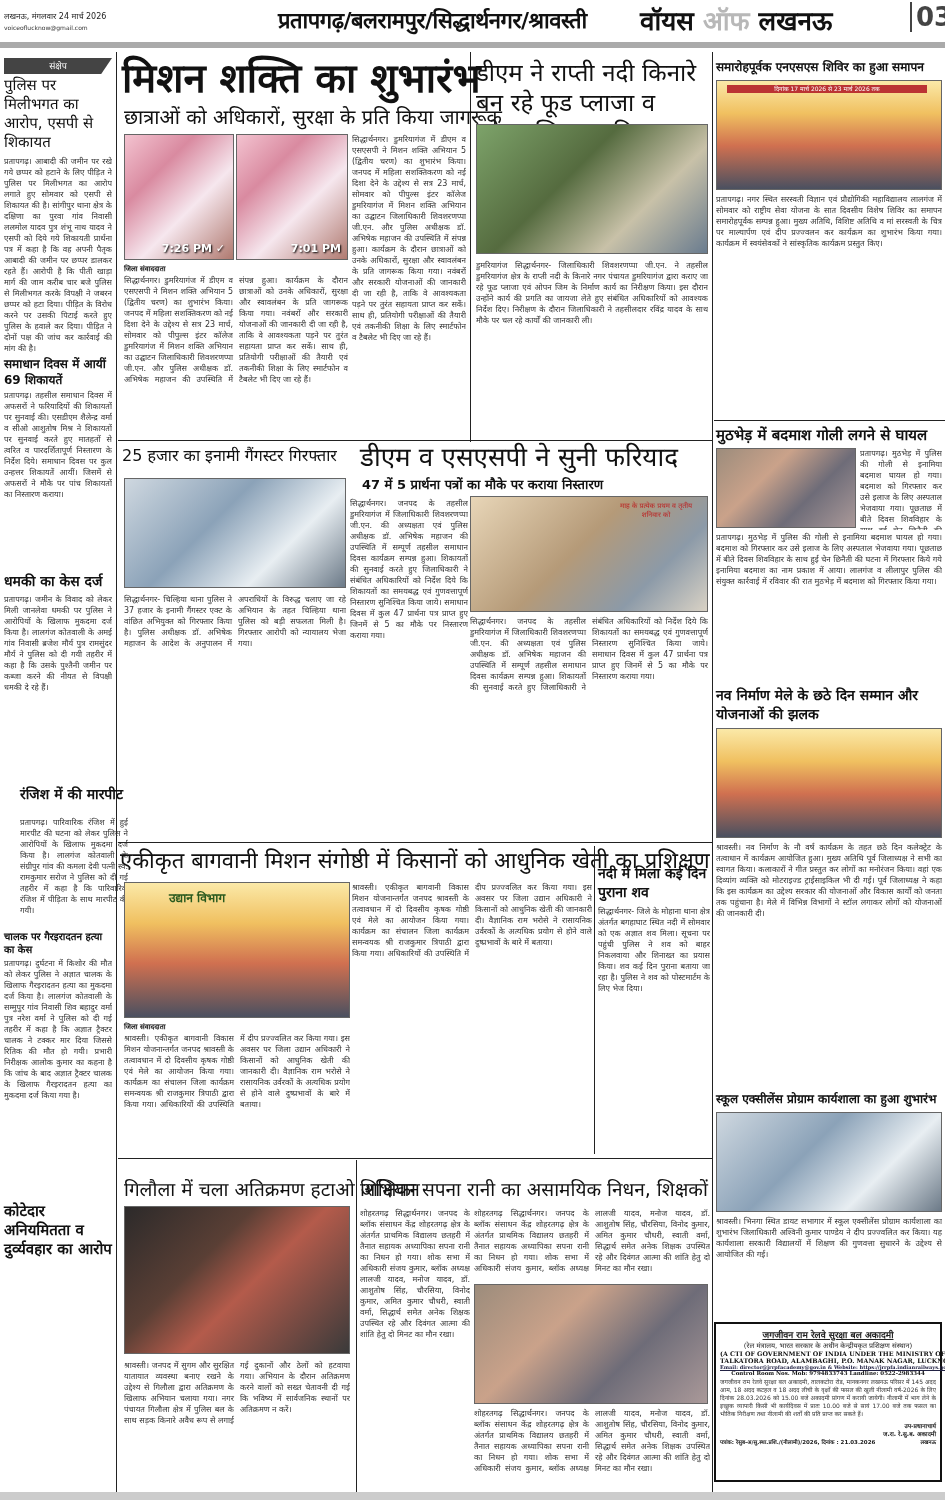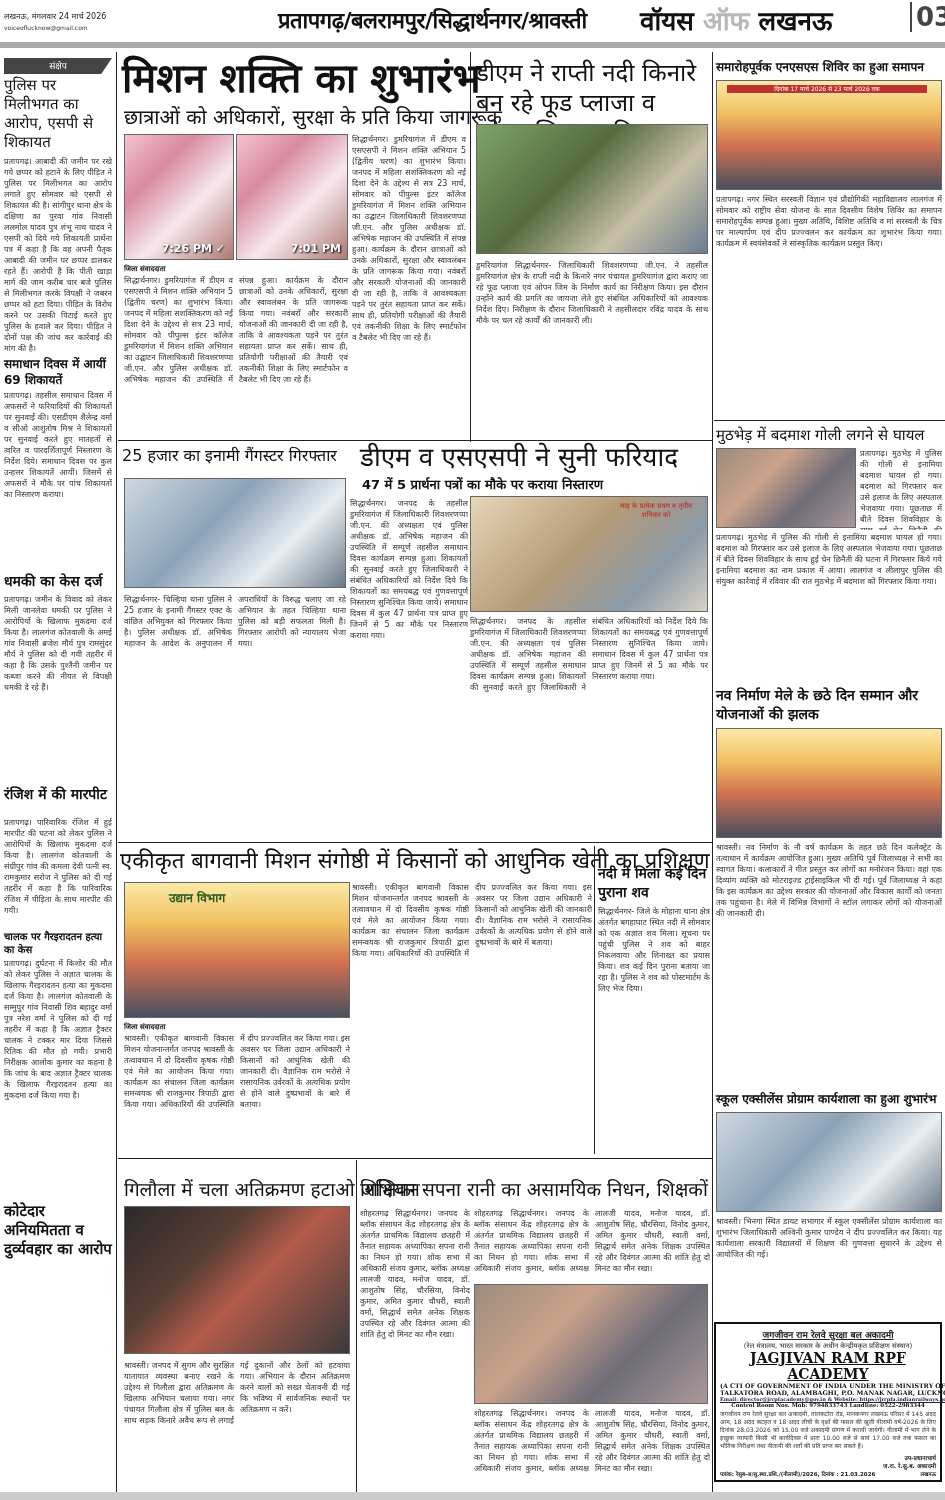--- a/index.html
+++ b/index.html
@@ -63,21 +63,21 @@
   <div class="txt" style="height:240px;margin-top:4px">प्रतापगढ़। आबादी की जमीन पर रखे गये छप्पर को हटाने के लिए पीड़ित ने पुलिस पर मिलीभगत का आरोप लगाते हुए सोमवार को एसपी से शिकायत की है। सांगीपुर थाना क्षेत्र के दक्षिणा का पुरवा गांव निवासी ललमोल यादव पुत्र शंभू नाथ यादव ने एसपी को दिये गये शिकायती प्रार्थना पत्र में कहा है कि वह अपनी पैतृक आबादी की जमीन पर छप्पर डालकर रहते हैं। आरोपी है कि पीती खाड़ा मार्ग की जाम करीब चार बजे पुलिस से मिलीभगत करके विपक्षी ने जबरन छप्पर को हटा दिया। पीड़ित के विरोध करने पर उसकी पिटाई करते हुए पुलिस के हवाले कर दिया। पीड़ित ने दोनों पक्ष की जांच कर कार्रवाई की मांग की है।</div>
 </div>
 <div class="abs" style="left:4px;top:356px;width:108px">
   <div class="hd-s" style="font-size:12px;line-height:16px">समाधान दिवस में आयीं 69 शिकायतें</div>
   <div class="txt" style="height:200px;margin-top:2px">प्रतापगढ़। तहसील समाधान दिवस में अफसरों ने फरियादियों की शिकायतों पर सुनवाई की। एसडीएम शैलेन्द्र वर्मा व सीओ आशुतोष मिश्र ने शिकायतों पर सुनवाई करते हुए मातहतों से त्वरित व पारदर्शितापूर्ण निस्तारण के निर्देश दिये। समाधान दिवस पर कुल उन्हत्तर शिकायतें आयीं। जिसमें से अफसरों ने मौके पर पांच शिकायतों का निस्तारण कराया।</div>
 </div>
 <div class="abs" style="left:4px;top:572px;width:108px">
   <div class="hd-s">धमकी का केस दर्ज</div>
   <div class="txt" style="height:200px;margin-top:4px">प्रतापगढ़। जमीन के विवाद को लेकर मिली जानलेवा धमकी पर पुलिस ने आरोपियों के खिलाफ मुकदमा दर्ज किया है। लालगंज कोतवाली के अमई गांव निवासी ब्रजेश मौर्य पुत्र रामसुंदर मौर्य ने पुलिस को दी गयी तहरीर में कहा है कि उसके पुश्तैनी जमीन पर कब्जा करने की नीयत से विपक्षी धमकी दे रहे हैं।</div>
 </div>
-<div class="abs" style="left:4px;top:785px;width:108px">
+<div class="abs" style="left:20px;top:785px;width:108px">
   <div class="hd-s">रंजिश में की मारपीट</div>
   <div class="txt" style="height:125px;margin-top:14px">प्रतापगढ़। पारिवारिक रंजिश में हुई मारपीट की घटना को लेकर पुलिस ने आरोपियों के खिलाफ मुकदमा दर्ज किया है। लालगंज कोतवाली के संग्रीपुर गांव की कमला देवी पत्नी स्व. रामकुमार सरोज ने पुलिस को दी गई तहरीर में कहा है कि पारिवारिक रंजिश में पीड़िता के साथ मारपीट की गयी।</div>
 </div>
 <div class="abs" style="left:4px;top:930px;width:108px">
   <div class="hd-s" style="font-size:10px;line-height:13px">चालक पर गैरइरादतन हत्या का केस</div>
   <div class="txt" style="height:262px;margin-top:2px">प्रतापगढ़। दुर्घटना में किशोर की मौत को लेकर पुलिस ने अज्ञात चालक के खिलाफ गैरइरादतन हत्या का मुकदमा दर्ज किया है। लालगंज कोतवाली के सम्मुपुर गांव निवासी शिव बहादुर वर्मा पुत्र नरेश वर्मा ने पुलिस को दी गई तहरीर में कहा है कि अज्ञात ट्रैक्टर चालक ने टक्कर मार दिया जिससे रितिक की मौत हो गयी। प्रभारी निरीक्षक आलोक कुमार का कहना है कि जांच के बाद अज्ञात ट्रैक्टर चालक के खिलाफ गैरइरादतन हत्या का मुकदमा दर्ज किया गया है।</div>
 </div>
 <div class="abs" style="left:4px;top:1202px;width:108px">
   <div class="hd-s" style="font-size:15px;line-height:19px">कोटेदार अनियमितता व दुर्व्यवहार का आरोप</div>
 </div>
@@ -101,32 +101,32 @@
 <div class="abs hd-s" style="left:716px;top:58px;width:226px;font-size:12px">समारोहपूर्वक एनएसएस शिविर का हुआ समापन</div>
 <div class="abs photo stage" style="left:716px;top:80px;width:226px;height:110px">
   <div class="abs" style="left:10px;top:4px;width:200px;font-size:6px;color:#fff;background:#b33;text-align:center">दिनांक 17 मार्च 2026 से 23 मार्च 2026 तक</div>
 </div>
 <div class="abs txt" style="left:716px;top:194px;width:226px;height:222px">प्रतापगढ़। नगर स्थित सरस्वती विज्ञान एवं प्रौद्योगिकी महाविद्यालय लालगंज में सोमवार को राष्ट्रीय सेवा योजना के सात दिवसीय विशेष शिविर का समापन समारोहपूर्वक सम्पन्न हुआ। मुख्य अतिथि, विशिष्ट अतिथि व मां सरस्वती के चित्र पर माल्यार्पण एवं दीप प्रज्ज्वलन कर कार्यक्रम का शुभारंभ किया गया। कार्यक्रम में स्वयंसेवकों ने सांस्कृतिक कार्यक्रम प्रस्तुत किए।</div>
 
 <div class="abs hline" style="left:118px;top:440px;width:594px"></div>
 
 <div class="abs hd-l" style="left:122px;top:444px;font-size:16px;line-height:24px">25 हजार का इनामी गैंगस्टर गिरफ्तार</div>
 <div class="abs photo blue" style="left:124px;top:478px;width:222px;height:110px"></div>
-<div class="abs txt" style="left:124px;top:594px;width:222px;height:245px;column-count:2;column-gap:6px">सिद्धार्थनगर- चिल्हिया थाना पुलिस ने 25 हजार के इनामी गैंगस्टर एक्ट के वांछित अभियुक्त को गिरफ्तार किया है। पुलिस अधीक्षक डॉ. अभिषेक महाजन के आदेश के अनुपालन में अपराधियों के विरुद्ध चलाए जा रहे अभियान के तहत चिल्हिया थाना पुलिस को बड़ी सफलता मिली है। गिरफ्तार आरोपी को न्यायालय भेजा गया।</div>
+<div class="abs txt" style="left:124px;top:594px;width:222px;height:245px;column-count:2;column-gap:6px">सिद्धार्थनगर- चिल्हिया थाना पुलिस ने 37 हजार के इनामी गैंगस्टर एक्ट के वांछित अभियुक्त को गिरफ्तार किया है। पुलिस अधीक्षक डॉ. अभिषेक महाजन के आदेश के अनुपालन में अपराधियों के विरुद्ध चलाए जा रहे अभियान के तहत चिल्हिया थाना पुलिस को बड़ी सफलता मिली है। गिरफ्तार आरोपी को न्यायालय भेजा गया।</div>
 
 <div class="abs hd-l" style="left:360px;top:440px;font-size:26px;line-height:34px">डीएम व एसएसपी ने सुनी फरियाद</div>
 <div class="abs hd-s" style="left:362px;top:476px;font-size:13px">47 में 5 प्रार्थना पत्रों का मौके पर कराया निस्तारण</div>
 <div class="abs txt" style="left:350px;top:498px;width:118px;height:340px">सिद्धार्थनगर। जनपद के तहसील डुमरियागंज में जिलाधिकारी शिवशरणप्पा जी.एन. की अध्यक्षता एवं पुलिस अधीक्षक डॉ. अभिषेक महाजन की उपस्थिति में सम्पूर्ण तहसील समाधान दिवस कार्यक्रम सम्पन्न हुआ। शिकायतों की सुनवाई करते हुए जिलाधिकारी ने संबंधित अधिकारियों को निर्देश दिये कि शिकायतों का समयबद्ध एवं गुणवत्तापूर्ण निस्तारण सुनिश्चित किया जाये। समाधान दिवस में कुल 47 प्रार्थना पत्र प्राप्त हुए जिनमें से 5 का मौके पर निस्तारण कराया गया।</div>
 <div class="abs photo hall" style="left:470px;top:496px;width:238px;height:116px">
   <div class="abs" style="right:6px;top:4px;width:90px;font-size:7px;color:#b22;text-align:center">माह के प्रत्येक प्रथम व तृतीय शनिवार को</div>
 </div>
 <div class="abs txt" style="left:470px;top:616px;width:238px;height:222px;column-count:2;column-gap:6px">सिद्धार्थनगर। जनपद के तहसील डुमरियागंज में जिलाधिकारी शिवशरणप्पा जी.एन. की अध्यक्षता एवं पुलिस अधीक्षक डॉ. अभिषेक महाजन की उपस्थिति में सम्पूर्ण तहसील समाधान दिवस कार्यक्रम सम्पन्न हुआ। शिकायतों की सुनवाई करते हुए जिलाधिकारी ने संबंधित अधिकारियों को निर्देश दिये कि शिकायतों का समयबद्ध एवं गुणवत्तापूर्ण निस्तारण सुनिश्चित किया जाये। समाधान दिवस में कुल 47 प्रार्थना पत्र प्राप्त हुए जिनमें से 5 का मौके पर निस्तारण कराया गया।</div>
 
 <div class="abs hline" style="left:714px;top:420px;width:231px"></div>
-<div class="abs hd-m" style="left:716px;top:424px;font-size:15px;font-weight:normal">मुठभेड़ में बदमाश गोली लगने से घायल</div>
+<div class="abs hd-m" style="left:716px;top:424px;font-size:15px;font-weight:bold">मुठभेड़ में बदमाश गोली लगने से घायल</div>
 <div class="abs photo crowd" style="left:716px;top:448px;width:140px;height:80px"></div>
 <div class="abs txt" style="left:860px;top:448px;width:82px;height:82px">प्रतापगढ़। मुठभेड़ में पुलिस की गोली से इनामिया बदमाश घायल हो गया। बदमाश को गिरफ्तार कर उसे इलाज के लिए अस्पताल भेजवाया गया। पूछताछ में बीते दिवस शिवविहार के साथ हुई चेन छिनैती की घटना में गिरफ्तार किये गये इनामिया बदमाश का नाम प्रकाश में आया। लालगंज व लीलापुर पुलिस की संयुक्त कार्रवाई में रविवार की रात मुठभेड़ में बदमाश को गिरफ्तार किया गया।</div>
 <div class="abs txt" style="left:716px;top:532px;width:226px;height:146px">प्रतापगढ़। मुठभेड़ में पुलिस की गोली से इनामिया बदमाश घायल हो गया। बदमाश को गिरफ्तार कर उसे इलाज के लिए अस्पताल भेजवाया गया। पूछताछ में बीते दिवस शिवविहार के साथ हुई चेन छिनैती की घटना में गिरफ्तार किये गये इनामिया बदमाश का नाम प्रकाश में आया। लालगंज व लीलापुर पुलिस की संयुक्त कार्रवाई में रविवार की रात मुठभेड़ में बदमाश को गिरफ्तार किया गया।</div>
 
 <div class="abs hd-m" style="left:716px;top:686px;width:226px;font-size:14px;line-height:19px">नव निर्माण मेले के छठे दिन सम्मान और योजनाओं की झलक</div>
 <div class="abs photo stage" style="left:716px;top:728px;width:226px;height:110px"></div>
 <div class="abs txt" style="left:716px;top:842px;width:226px;height:246px">श्रावस्ती। नव निर्माण के नौ वर्ष कार्यक्रम के तहत छठे दिन कलेक्ट्रेट के तत्वाधान में कार्यक्रम आयोजित हुआ। मुख्य अतिथि पूर्व जिलाध्यक्ष ने सभी का स्वागत किया। कलाकारों ने गीत प्रस्तुत कर लोगों का मनोरंजन किया। वहां एक दिव्यांग व्यक्ति को मोटराइज्ड ट्राईसाइकिल भी दी गई। पूर्व जिलाध्यक्ष ने कहा कि इस कार्यक्रम का उद्देश्य सरकार की योजनाओं और विकास कार्यों को जनता तक पहुंचाना है। मेले में विभिन्न विभागों ने स्टॉल लगाकर लोगों को योजनाओं की जानकारी दी।</div>
 
 <div class="abs hd-s" style="left:716px;top:1090px;width:226px;font-size:12px">स्कूल एक्सीलेंस प्रोग्राम कार्यशाला का हुआ शुभारंभ</div>
 <div class="abs photo blue" style="left:716px;top:1112px;width:226px;height:100px"></div>
@@ -153,21 +153,20 @@
 <div class="abs vline" style="left:356px;top:1160px;height:332px"></div>
 <div class="abs hd-l" style="left:360px;top:1176px;font-size:19px;line-height:26px;width:350px;overflow:hidden">शिक्षिका सपना रानी का असामयिक निधन, शिक्षकों में शोक</div>
 <div class="abs txt" style="left:360px;top:1208px;width:110px;height:280px">शोहरतगढ़ सिद्धार्थनगर। जनपद के ब्लॉक संसाधन केंद्र शोहरतगढ़ क्षेत्र के अंतर्गत प्राथमिक विद्यालय छतहरी में तैनात सहायक अध्यापिका सपना रानी का निधन हो गया। शोक सभा में अधिकारी संजय कुमार, ब्लॉक अध्यक्ष लालजी यादव, मनोज यादव, डॉ. आशुतोष सिंह, चौरसिया, विनोद कुमार, अमित कुमार चौधरी, स्वाती वर्मा, सिद्धार्थ समेत अनेक शिक्षक उपस्थित रहे और दिवंगत आत्मा की शांति हेतु दो मिनट का मौन रखा।</div>
 <div class="abs txt" style="left:474px;top:1208px;width:236px;height:72px;column-count:2;column-gap:6px">शोहरतगढ़ सिद्धार्थनगर। जनपद के ब्लॉक संसाधन केंद्र शोहरतगढ़ क्षेत्र के अंतर्गत प्राथमिक विद्यालय छतहरी में तैनात सहायक अध्यापिका सपना रानी का निधन हो गया। शोक सभा में अधिकारी संजय कुमार, ब्लॉक अध्यक्ष लालजी यादव, मनोज यादव, डॉ. आशुतोष सिंह, चौरसिया, विनोद कुमार, अमित कुमार चौधरी, स्वाती वर्मा, सिद्धार्थ समेत अनेक शिक्षक उपस्थित रहे और दिवंगत आत्मा की शांति हेतु दो मिनट का मौन रखा।</div>
 <div class="abs photo crowd" style="left:474px;top:1284px;width:234px;height:120px"></div>
 <div class="abs txt" style="left:474px;top:1408px;width:236px;height:82px;column-count:2;column-gap:6px">शोहरतगढ़ सिद्धार्थनगर। जनपद के ब्लॉक संसाधन केंद्र शोहरतगढ़ क्षेत्र के अंतर्गत प्राथमिक विद्यालय छतहरी में तैनात सहायक अध्यापिका सपना रानी का निधन हो गया। शोक सभा में अधिकारी संजय कुमार, ब्लॉक अध्यक्ष लालजी यादव, मनोज यादव, डॉ. आशुतोष सिंह, चौरसिया, विनोद कुमार, अमित कुमार चौधरी, स्वाती वर्मा, सिद्धार्थ समेत अनेक शिक्षक उपस्थित रहे और दिवंगत आत्मा की शांति हेतु दो मिनट का मौन रखा।</div>
 
 <div class="abs ad" style="left:714px;top:1322px;width:228px;height:160px">
   <div class="c h1">जगजीवन राम रेलवे सुरक्षा बल अकादमी</div>
   <div class="c h2">(रेल मंत्रालय, भारत सरकार के अधीन केन्द्रीयकृत प्रशिक्षण संस्थान)</div>
-  <div class="c h3">JAGJIVAN RAM RPF ACADEMY</div>
   <div class="c h4">(A CTI OF GOVERNMENT OF INDIA UNDER THE MINISTRY OF RAILWAYS)</div>
   <div class="c h4">TALKATORA ROAD, ALAMBAGHI, P.O. MANAK NAGAR, LUCKNOW- 226011</div>
   <div class="c h4" style="text-decoration:underline;font-size:5px;color:#224">Email: director@jrrpfacademy@gov.in &amp; Website: https://jrrpfa.indianrailways.gov.in</div>
   <div class="c h4" style="font-size:5.5px">Control Room Nos. Mob: 9794833743 Landline: 0522-2983344</div>
   <div class="body" style="height:44px;overflow:hidden;font-size:6px;line-height:8px">जगजीवन राम रेलवे सुरक्षा बल अकादमी, तालकटोरा रोड, मानकनगर लखनऊ परिसर में 145 अदद आम, 18 अदद कटहल व 18 अदद लीची के वृक्षों की फसल की खुली नीलामी वर्ष-2026 के लिए दिनांक 28.03.2026 को 15.00 बजे अकादमी प्रांगण में करायी जायेगी। नीलामी में भाग लेने के इच्छुक व्यापारी किसी भी कार्यदिवस में प्रातः 10.00 बजे से सायं 17.00 बजे तक फसल का भौतिक निरीक्षण तथा नीलामी की शर्तों की प्रति प्राप्त कर सकते हैं।</div>
   <div class="sig" style="font-size:6px">उप-प्रधानाचार्य</div>
   <div class="sig" style="font-size:6px">ज.रा. रे.सु.ब. अकादमी</div>
   <div style="display:flex;justify-content:space-between;font-size:5.5px;font-weight:bold">
     <span>पत्रांक: रेसुब-अ/सु.स्था.प्रशि./(नीलामी)/2026, दिनांक : 21.03.2026</span>
     <span>लखनऊ</span>

